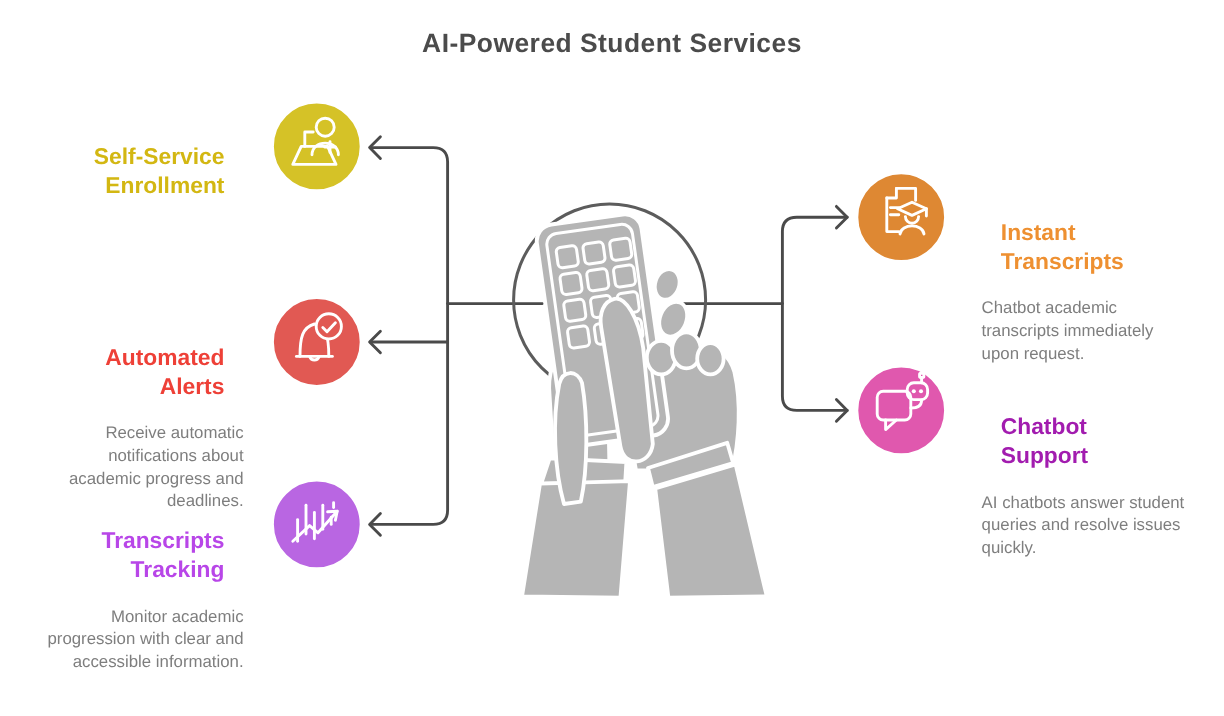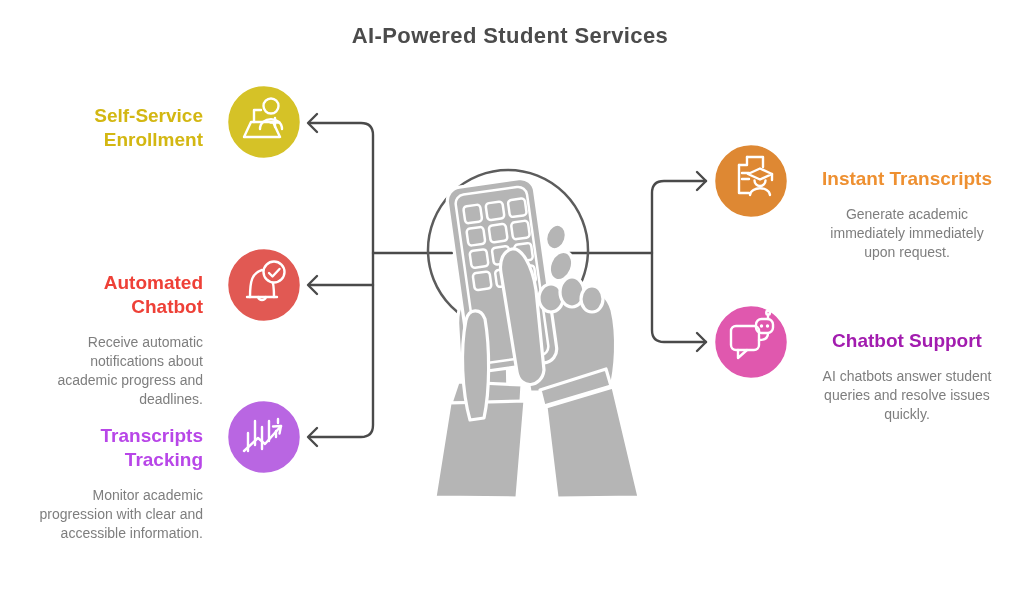--- a/index.html
+++ b/index.html
@@ -6,22 +6,22 @@
   #stage{
     position:relative;width:1020px;height:597px;background:#ffffff;
     font-family:"Liberation Sans", sans-serif;overflow:hidden;
   }
   .title{
     position:absolute;top:23px;left:0;width:100%;text-align:center;
     font-size:22px;font-weight:700;letter-spacing:.4px;margin:0;
   }
   .item{position:absolute;}
   .item.left{text-align:right;}
-  .item.right{text-align:center;}
-  .heading{font-size:19px;font-weight:700;line-height:1.26;margin:0;}
+  .item.right{text-align:left;}
+  .heading{font-size:19px;font-weight:700;line-height:1.26;margin:16px;}
   .desc{font-size:14px;line-height:1.35;margin:14px 0 0 0;color:#7e7e7e;}
   .badge{position:absolute;}
   .glyph{stroke:#ffffff;stroke-width:2.4;fill:none;stroke-linecap:round;stroke-linejoin:round;}
   .lines{fill:none;stroke-width:2.4;stroke-linecap:round;stroke-linejoin:round;}
   .conn-svg,.art-svg{position:absolute;left:0;top:0;}
   .art{stroke:#ffffff;stroke-width:3.2;stroke-linecap:round;stroke-linejoin:round;}
   .art .thin{stroke-width:2.5;}
 </style>
 </head>
 <body>
@@ -53,21 +53,21 @@
     <g class="glyph">
       <path d="M 20 55 L 27 40 H 49 L 56 55 Z"></path>
       <path d="M 30 40 V 28 H 37"></path>
       <circle cx="47" cy="24" r="7.5"></circle>
       <path d="M 36 47 C 36 34 58 34 58 47"></path>
       <path d="M 51 36 v 9 M 46.5 40.5 h 9"></path>
     </g>
   </svg>
 
   <div class="item left" style="left:31px;top:271px;width:172px">
-    <h2 class="heading" style="color: rgb(238, 64, 55);">Automated Chatbot</h2>
+    <h2 class="heading" style="color: rgb(238, 64, 55);">Automated Alerts</h2>
     <p class="desc">Receive automatic notifications about academic progress and deadlines.</p>
   </div>
   <svg class="badge" style="left:224px;top:245px" width="80" height="80" viewBox="0 0 80 80">
     <circle cx="40" cy="40" r="37" stroke="#ffffff" stroke-width="2.5" fill="#e15953"></circle>
     <g class="glyph">
       <path d="M 23 52 H 53"></path>
       <path d="M 26 52 C 26 36 28 28 38 25 C 47 27 50 34 50 52"></path>
       <path d="M 34 52 c 1.5 4 6.5 4 8 0"></path>
       <circle cx="50" cy="27" r="10.5" fill="#e15953"></circle>
       <path d="M 45 28 l 3.5 3.5 l 7 -7.5"></path>
@@ -87,21 +87,21 @@
       <path d="M 45 24 V 44"></path>
       <path d="M 52 34 V 40"></path>
       <path d="M 54 22 V 26"></path>
       <path d="M 20 54 L 34 41 L 41 47 L 57 29"></path>
       <path d="M 49 29.5 L 57 29 L 55.5 36.5"></path>
     </g>
   </svg>
 
   <div class="item right" style="left:818px;top:167px;width:178px">
     <h2 class="heading" style="color: rgb(238, 144, 49);">Instant Transcripts</h2>
-    <p class="desc">Generate academic immediately immediately upon request.</p>
+    <p class="desc">Chatbot academic transcripts immediately upon request.</p>
   </div>
   <svg class="badge" style="left:711px;top:141px" width="80" height="80" viewBox="0 0 80 80">
     <circle cx="40" cy="40" r="37" stroke="#ffffff" stroke-width="2.5" fill="#de8833"></circle>
     <g class="glyph">
       <path d="M 36 16 H 52 V 26"></path>
       <path d="M 36 16 V 24 H 28"></path>
       <path d="M 28 24 V 52 H 38"></path>
       <path d="M 31 32 H 38 M 31 38 H 38"></path>
       <path d="M 37 33 L 49 27.5 L 61 33 L 49 38.5 Z"></path>
       <path d="M 61 33 V 39"></path>

